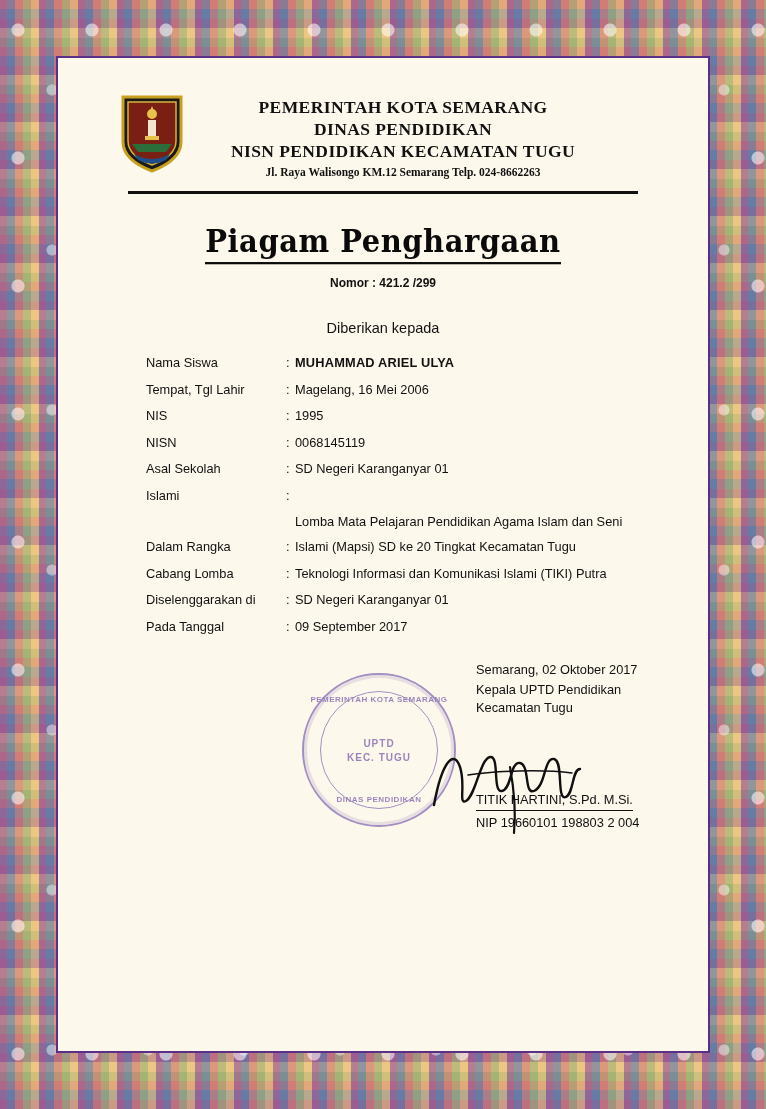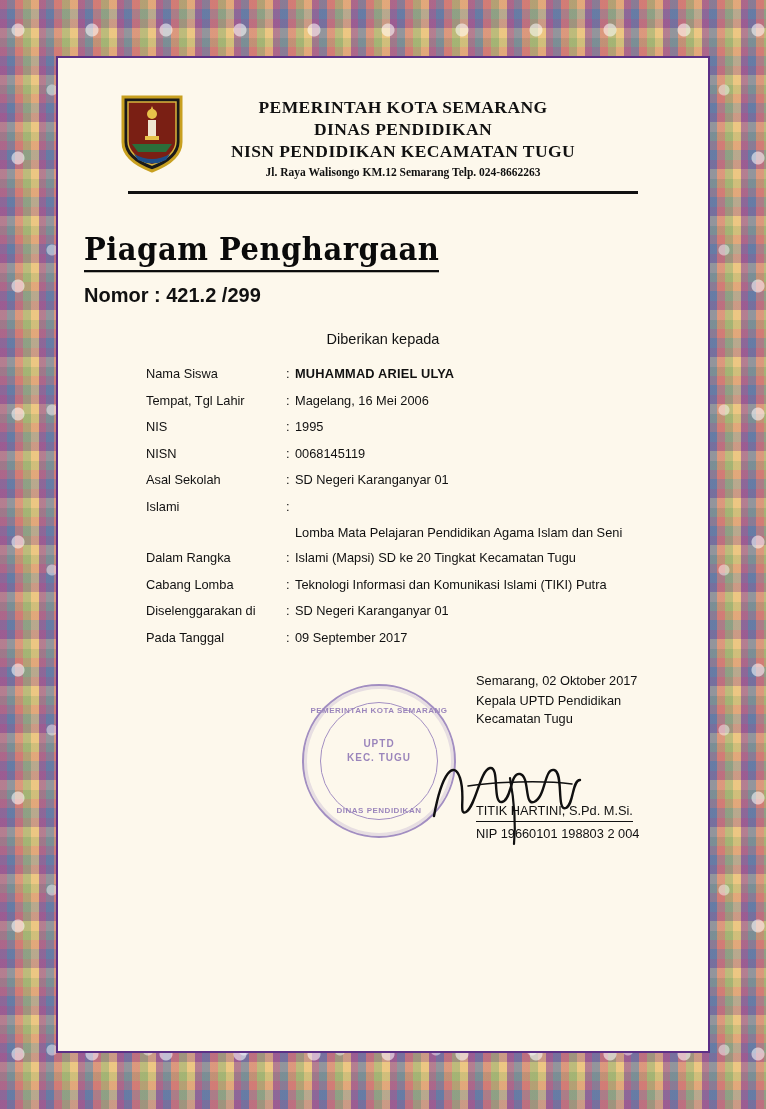--- a/index.html
+++ b/index.html
@@ -104,47 +104,48 @@
     margin-top: 3px;
   }
   .rule {
     height: 3px;
     background: #111;
     margin: 13px 44px 0 44px;
   }
 
   
   .title-block {
-    margin-top: 38px;
+    text-align: center;
+    margin-top: 30px;
   }
   .title-main {
     font-family: "DejaVu Serif", serif;
     font-weight: bold;
     font-size: 29px;
     letter-spacing: 0.5px;
     color: #0a0a0a;
     display: inline-block;
     border-bottom: 2px solid #0a0a0a;
     padding-bottom: 2px;
     font-style: normal;
     transform: scaleY(1.12);
   }
   .title-number {
     font-family: "Liberation Sans", sans-serif;
     font-weight: bold;
-    font-size: 20px;
+    font-size: 12px;
     color: #111;
     margin-top: 14px;
   }
 
   .awarded-to {
     text-align: center;
     font-size: 14.5px;
     color: #111;
-    margin-top: 24px;
+    margin-top: 30px;
   }
 
   
   .fields {
     margin-top: 18px;
     padding-left: 62px;
     padding-right: 10px;
   }
   .field-row {
     display: flex;
@@ -228,21 +229,21 @@
     top: 16px;
     right: 16px;
     bottom: 16px;
     border: 1px solid #6b4ea8;
     border-radius: 50%;
   }
   .stamp .stamp-text {
     position: absolute;
     left: 0;
     right: 0;
-    top: 51px;
+    top: 62px;
     text-align: center;
     font-size: 10px;
     font-weight: bold;
     letter-spacing: 1px;
     line-height: 14px;
   }
   .stamp .stamp-arc-top,
   .stamp .stamp-arc-bottom {
     position: absolute;
     left: 0; right: 0;

